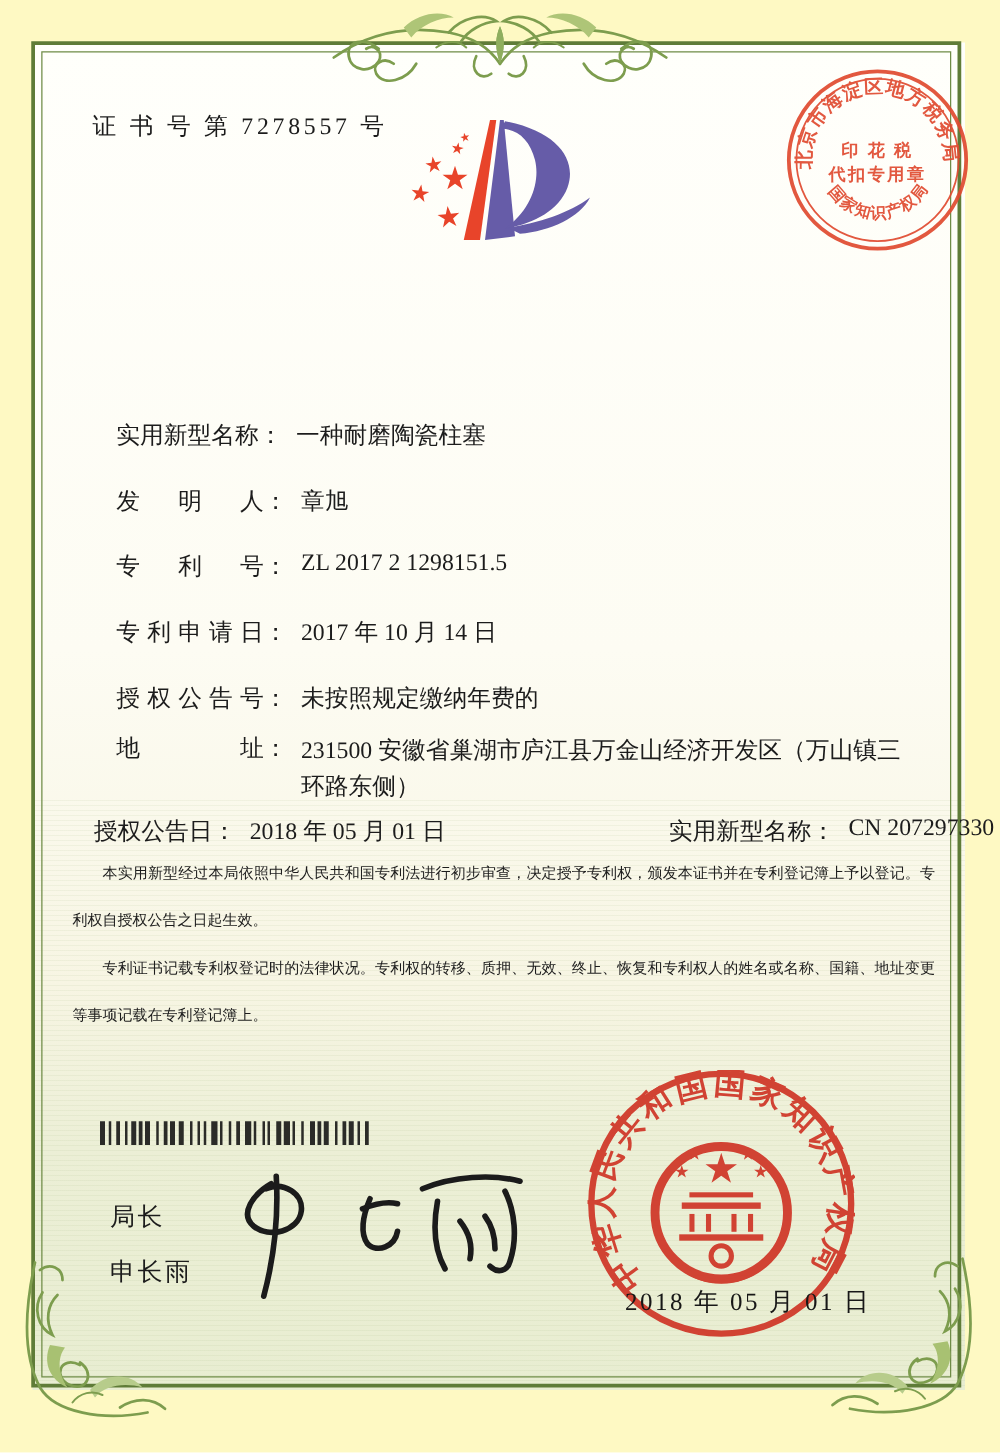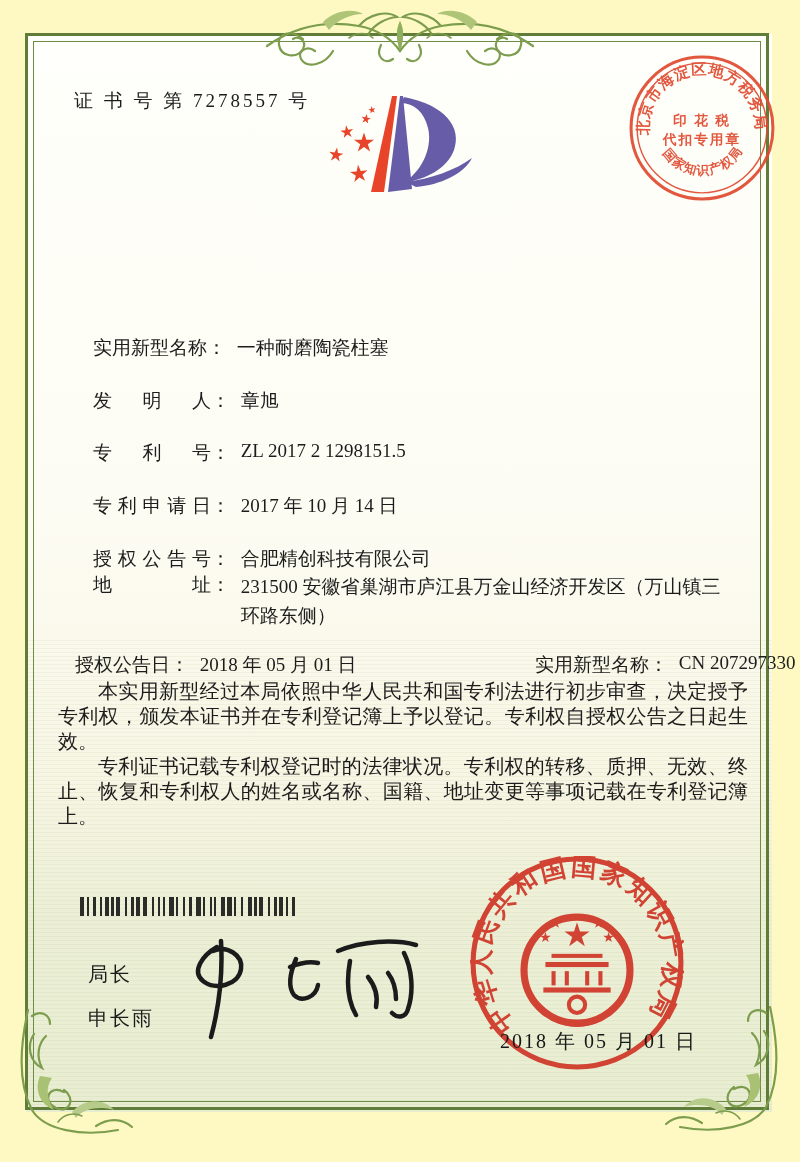--- a/index.html
+++ b/index.html
@@ -15,21 +15,21 @@
   .frame-inner{position:absolute;left:33px;top:41px;width:728px;height:1061px;border:1px solid #6f8c47;z-index:1;box-sizing:border-box;}
   .orn{position:absolute;z-index:3;}
   
   .certno{position:absolute;left:74px;top:88px;font-size:19px;letter-spacing:3px;z-index:2;}
   .title{position:absolute;left:0;top:213px;width:800px;text-align:center;font-size:42px;font-weight:bold;letter-spacing:9px;z-index:2;}
   .frow{position:absolute;left:75px;font-size:19px;z-index:2;white-space:nowrap;}
   .flabel{display:inline-block;width:118px;text-align:justify;text-align-last:justify;vertical-align:top;margin-left:18px;}
   .fvalue{display:inline-block;vertical-align:top;margin-left:6px;}
   .addr .fvalue{white-space:normal;width:485px;line-height:29px;}
   .grant-right{position:absolute;left:460px;top:0;}
-  .paras{position:absolute;left:58px;top:679px;width:690px;font-size:20px;line-height:25px;text-align:justify;z-index:2;}
+  .paras{position:absolute;left:58px;top:679px;width:690px;font-size:12px;line-height:38px;text-align:justify;z-index:2;}
   .paras p{margin:0;text-indent:2em;}
   .barcode{position:absolute;left:80px;top:897px;height:19px;display:flex;align-items:stretch;z-index:2;}
   .barcode .bar{background:#2b2b28;height:100%;}
   .barcode .gap{background:transparent;height:100%;}
   .director{position:absolute;left:88px;top:952px;font-size:20px;z-index:2;line-height:44px;letter-spacing:2px;}
   .signature{position:absolute;left:170px;top:915px;z-index:3;}
   .seal{position:absolute;left:470px;top:856px;z-index:3;opacity:.95;}
   .seal-date{position:absolute;left:500px;top:1028px;font-size:20px;letter-spacing:2px;z-index:4;color:#171717;}
   .taxstamp{position:absolute;left:626px;top:52px;z-index:3;opacity:.92;}
   .logo{position:absolute;left:322px;top:70px;z-index:2;}
@@ -133,23 +133,23 @@
   <div class="frow" style="top:440px;">
     <span class="flabel">专利号</span><span>：</span>
     <span class="fvalue">ZL 2017 2 1298151.5</span>
   </div>
   <div class="frow" style="top:493px;">
     <span class="flabel">专利申请日</span><span>：</span>
     <span class="fvalue">2017 年 10 月 14 日</span>
   </div>
   <div class="frow" style="top:546px;">
     <span class="flabel">授权公告号</span><span>：</span>
-    <span class="fvalue">合肥精创科技有限公司</span>
-  </div>
-  <div class="frow addr" style="top:572px;">
+    <span class="fvalue">未按照规定缴纳年费的</span>
+  </div>
+  <div class="frow addr" style="top:586px;">
     <span class="flabel">地址</span><span>：</span>
     <span class="fvalue">231500 安徽省巢湖市庐江县万金山经济开发区（万山镇三环路东侧）</span>
   </div>
   <div class="frow" style="top:652px;">
     <span>授权公告日</span><span>：</span>
     <span class="fvalue">2018 年 05 月 01 日</span>
     <span class="grant-right">
       <span>实用新型名称</span><span>：</span>
       <span class="fvalue">CN 207297330 U</span>
     </span>

